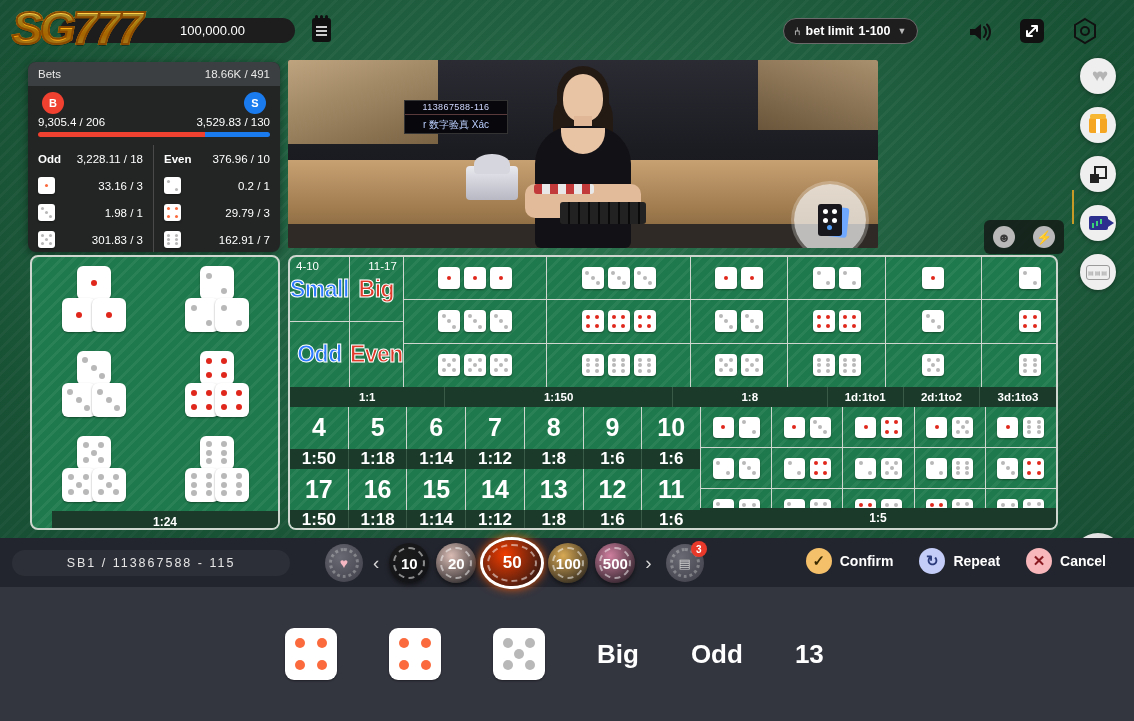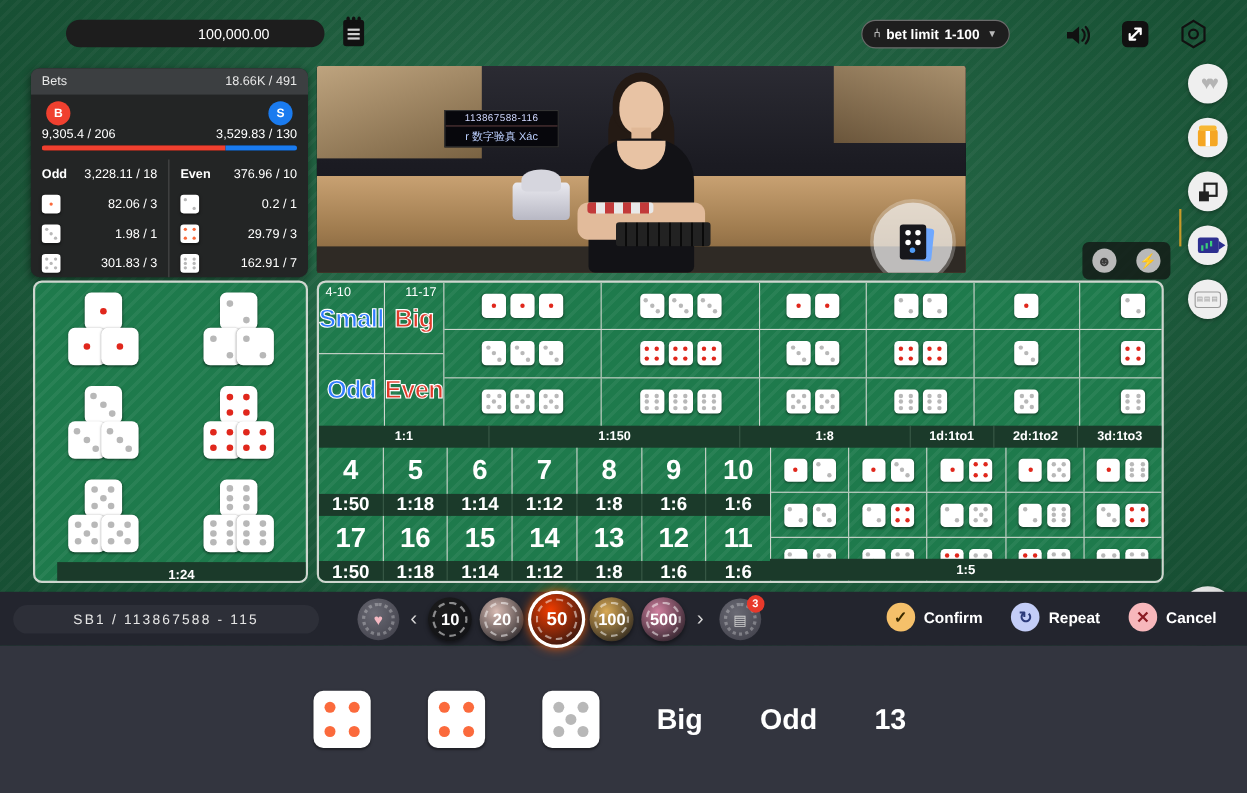--- a/index.html
+++ b/index.html
@@ -294,21 +294,21 @@
     display:flex; align-items:center; justify-content:center; z-index:21;
   }
   .chiprow { position:absolute; left:325px; top:541px; height:44px; display:flex; align-items:center; gap:6px; z-index:21;}
   .chip {
     width:40px; height:40px; border-radius:50%; position:relative;
     display:flex; align-items:center; justify-content:center;
     color:#fff; font-size:15px; font-weight:bold;
     box-shadow:0 2px 4px rgba(0,0,0,.5);
   }
   .chip .ring{ position:absolute; inset:4px; border-radius:50%; border:2px dashed rgba(255,255,255,.5);}
-  .chip.sel { width:46px; height:46px; font-size:17px;
+  .chip.sel { width:58px; height:46px; font-size:17px;
     box-shadow:0 0 0 3px #fff, 0 0 10px 3px rgba(255,90,0,.9); }
   .arw { color:#d7d7d7; font-size:19px; padding:0 4px; }
   .sp-chip{ width:38px;height:38px;border-radius:50%;
     background:radial-gradient(circle at 40% 35%,#6a6a74,#3c3c46);
     display:flex;align-items:center;justify-content:center;position:relative;}
   .sp-chip .ring{position:absolute;inset:4px;border-radius:50%;border:3px dotted rgba(255,255,255,.28);}
   .badge{position:absolute;right:-3px;top:-3px;width:16px;height:16px;border-radius:50%;
     background:#e8392b;color:#fff;font-size:10px;display:flex;align-items:center;justify-content:center;font-weight:bold;}
   .acts { position:absolute; right:28px; top:548px; display:flex; align-items:center; gap:26px; z-index:21;}
   .act { display:flex; align-items:center; gap:8px; color:#fff; font-size:14px; font-weight:bold; }
@@ -325,20 +325,21 @@
   .rlabel { color:#fff; font-size:26px; font-weight:bold; }
 </style>
 </head>
 <body>
 
 <div id="app">
   <div class="felt"></div>
 
   <div class="topbar">
     <div class="balance-pill">100,000.00</div>
+    <div class="logo">SG777</div>
 
     <div class="topicon" id="history-btn">
       <div class="note-ico"></div>
     </div>
 
     <div class="betlimit">
       <span class="flag">⑃</span>
       <span>bet limit</span>
       <span>1-100</span>
       <span class="caret">▼</span>
@@ -387,21 +388,21 @@
       <div class="oe-col left">
         <div class="oe-line">
           <span class="lbl">Odd</span>
           <span>3,228.11 / 18</span>
         </div>
         <div id="oddRows">
             <div class="oe-line">
               <span class="die orange" style="width: 17px; height: 17px; border-radius: 3px;">
                 <i style="width: 3px; height: 3px; left: calc(50% - 1.5px); top: calc(50% - 1.5px);"></i>
               </span>
-              <span>82.06 / 3</span>
+              <span>33.16 / 3</span>
             </div>
             <div class="oe-line">
               <span class="die grey" style="width: 17px; height: 17px; border-radius: 3px;">
                 <i style="width: 3px; height: 3px; left: calc(26% - 1.5px); top: calc(26% - 1.5px);"></i>
                 <i style="width: 3px; height: 3px; left: calc(50% - 1.5px); top: calc(50% - 1.5px);"></i>
                 <i style="width: 3px; height: 3px; left: calc(74% - 1.5px); top: calc(74% - 1.5px);"></i>
               </span>
               <span>1.98 / 1</span>
             </div>
             <div class="oe-line">

